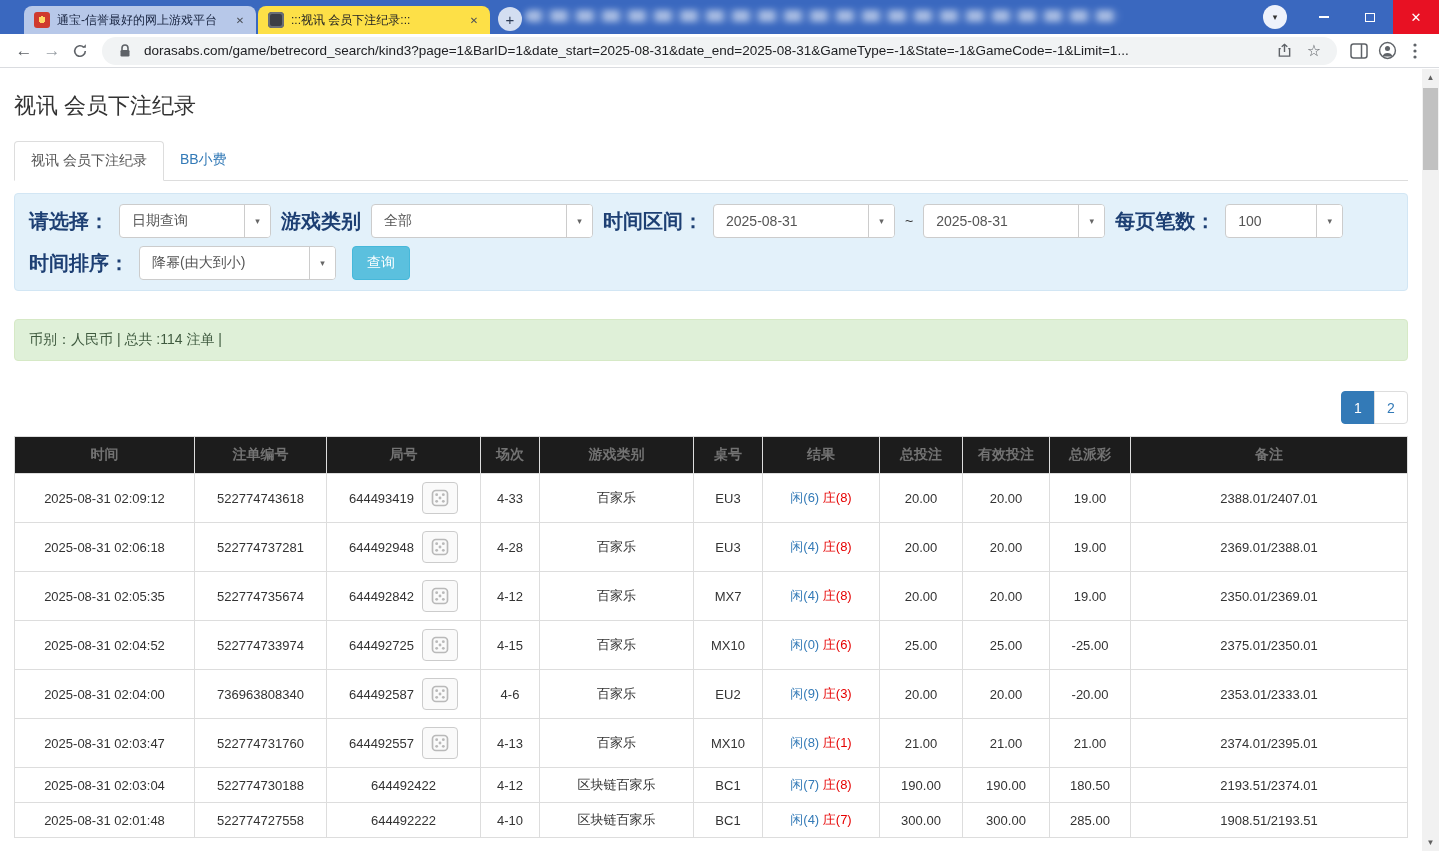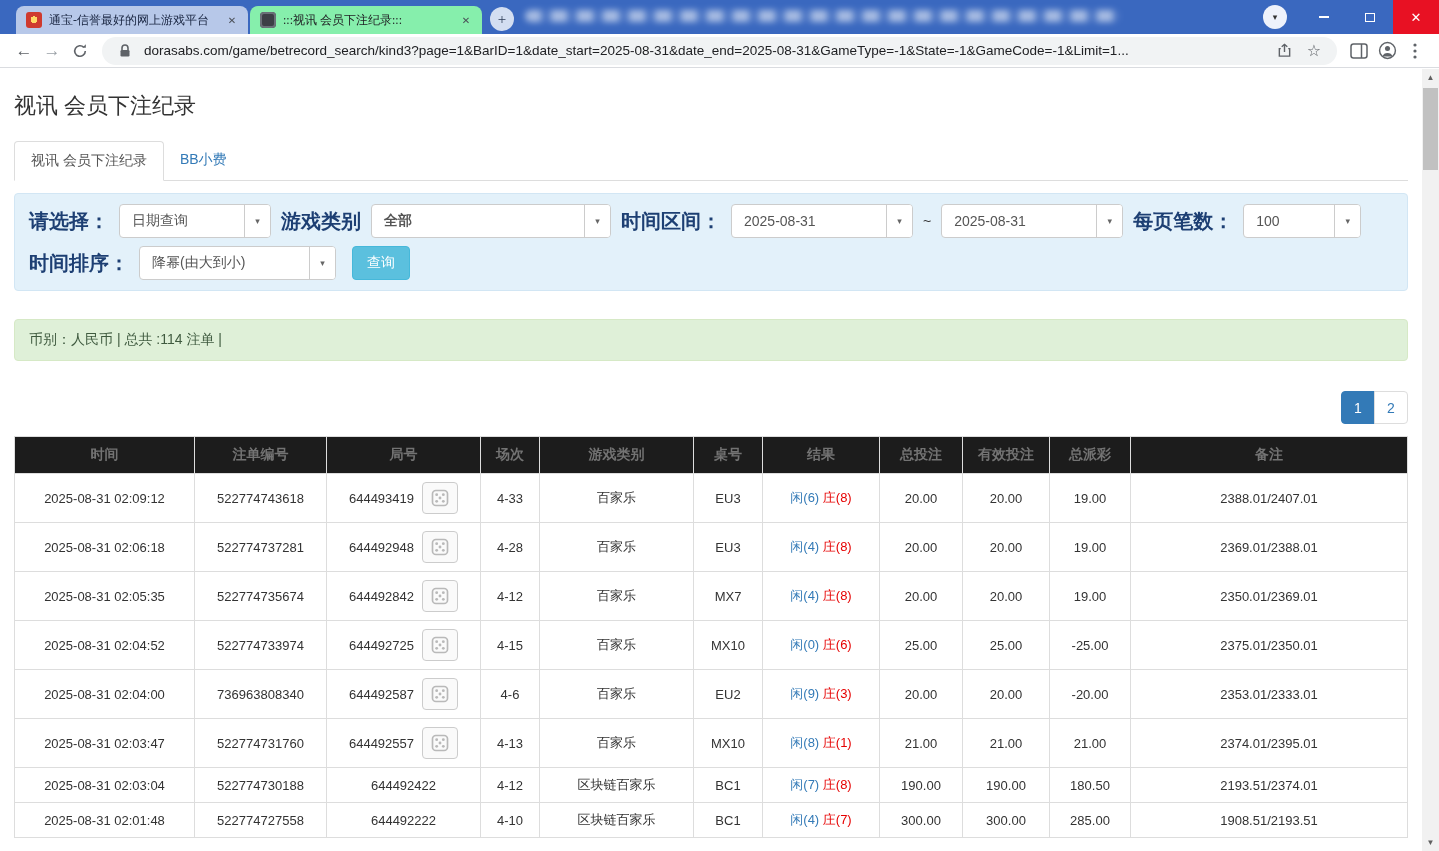--- a/index.html
+++ b/index.html
@@ -3,25 +3,25 @@
 <meta charset="utf-8">
 <style>
   * { margin:0; padding:0; box-sizing:border-box; }
   html,body { width:1439px; height:851px; overflow:hidden; background:#fff;
     font-family:"Liberation Sans","DejaVu Sans",sans-serif; }
 
   .window { position:relative; width:1439px; height:851px; }
 
   
   .titlebar { position:relative; height:34px; background:#3a68bf; display:flex; align-items:flex-end; }
-  .tabstrip { display:flex; align-items:flex-end; padding-left:16px;font-family:Liberation Serif, serif; }
+  .tabstrip { display:flex; align-items:flex-end; padding-left:24px; }
   .btab { width:232px; height:28px; display:flex; align-items:center; gap:7px;
     padding:0 8px 0 10px; border-radius:8px 8px 0 0; font-size:12px; cursor:default; }
   .btab.inactive { background:#b7c8e9; color:#17233f; margin-right:2px; }
-  .btab.active { background:#86efac; color:#202124; }
+  .btab.active { background:#fde047; color:#202124; }
   .btab-title { flex:1; white-space:nowrap; overflow:hidden; text-overflow:ellipsis; }
   .btab-close { font-size:10px; color:#4a4f57; width:16px; height:16px; display:flex;
     align-items:center; justify-content:center; border-radius:50%; }
   .favicon { width:16px; height:16px; flex:0 0 16px; border-radius:3px; }
   .fav-red { background:radial-gradient(circle at 50% 48%, #ffd965 0 3.5px, #cf3a2e 3.5px); }
   .fav-dark { background:#3c3f46; border-radius:4px; box-shadow:inset 0 0 0 2px #6a6f78; }
   .newtab { width:24px; height:24px; margin:0 0 3px 8px; border-radius:50%;
     background:rgba(255,255,255,.78); color:#2b3a55; font-size:15px; display:flex;
     align-items:center; justify-content:center; }
   .blur-strip { position:absolute; left:525px; top:10px; width:595px; height:12px; border-radius:6px;
@@ -59,21 +59,21 @@
 
   .filter-panel { margin-top:12px; background:#e3f1fa; border:1px solid #d2e6f4; border-radius:4px;
     padding:10px 14px; display:flex; flex-direction:column; gap:8px; }
   .filter-row { display:flex; align-items:center; gap:10px; }
   .f-label { font-size:20px; font-weight:bold; color:#1d3f73; white-space:nowrap; }
   .combo { display:inline-flex; align-items:stretch; height:34px; background:#fff;
     border:1px solid #ccc; border-radius:4px; overflow:hidden; flex:0 0 auto; }
   .combo .val { display:flex; align-items:center; padding:0 12px; font-size:14px; color:#555; flex:1; white-space:nowrap; }
   .combo .caret { width:26px; border-left:1px solid #ccc; display:flex; align-items:center;
     justify-content:center; font-size:9px; color:#666; background:#fff; }
-  .w-mode { width:152px; } .w-game { width:240px;font-weight:bold; } .w-date { width:182px; }
+  .w-mode { width:152px; } .w-game { width:222px; } .w-date { width:182px; }
   .w-per  { width:118px; } .w-sort { width:197px; }
   .tilde { font-size:14px; color:#333; }
   .btn-search { height:34px; padding:0 14px; background:#5bc0de; border:1px solid #46b8da;
     border-radius:4px; color:#fff; font-size:14px; margin-left:6px; cursor:default; }
 
   .info-bar { margin-top:28px; background:#dff0d8; border:1px solid #d6e9c6; border-radius:4px;
     padding:11px 14px; display:flex; justify-content:space-between; align-items:center; font-size:14px; }
   .info-left { color:#3f5a3f; }
   .info-right { color:#ff0000; }
 

